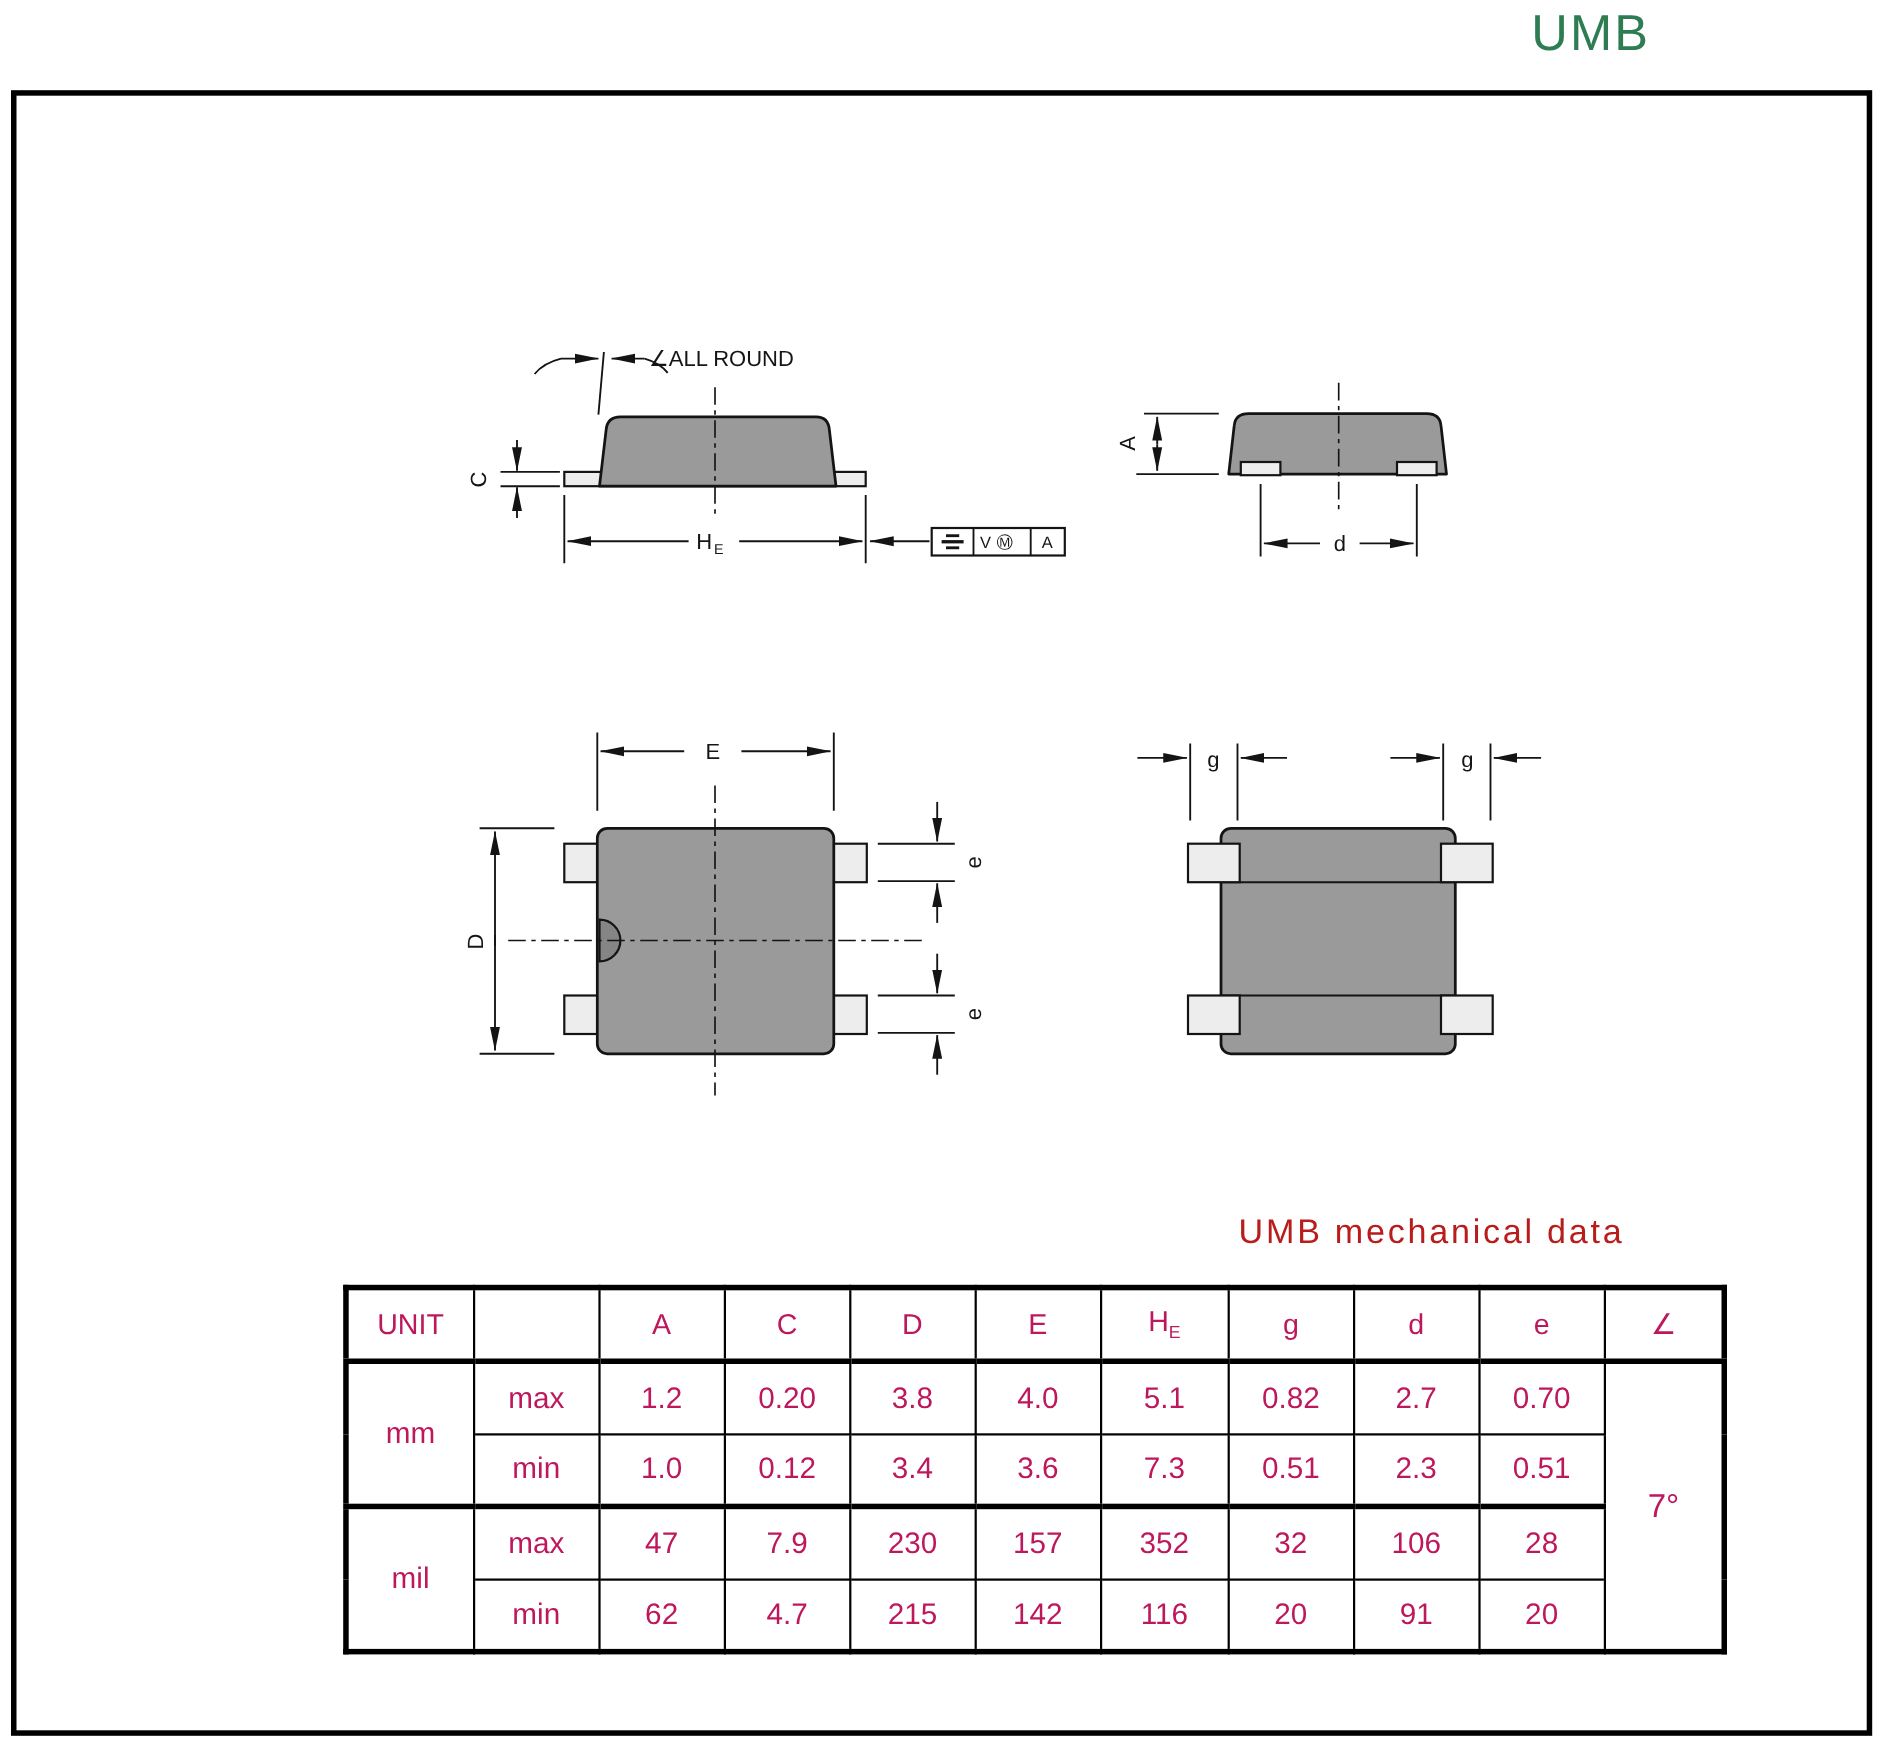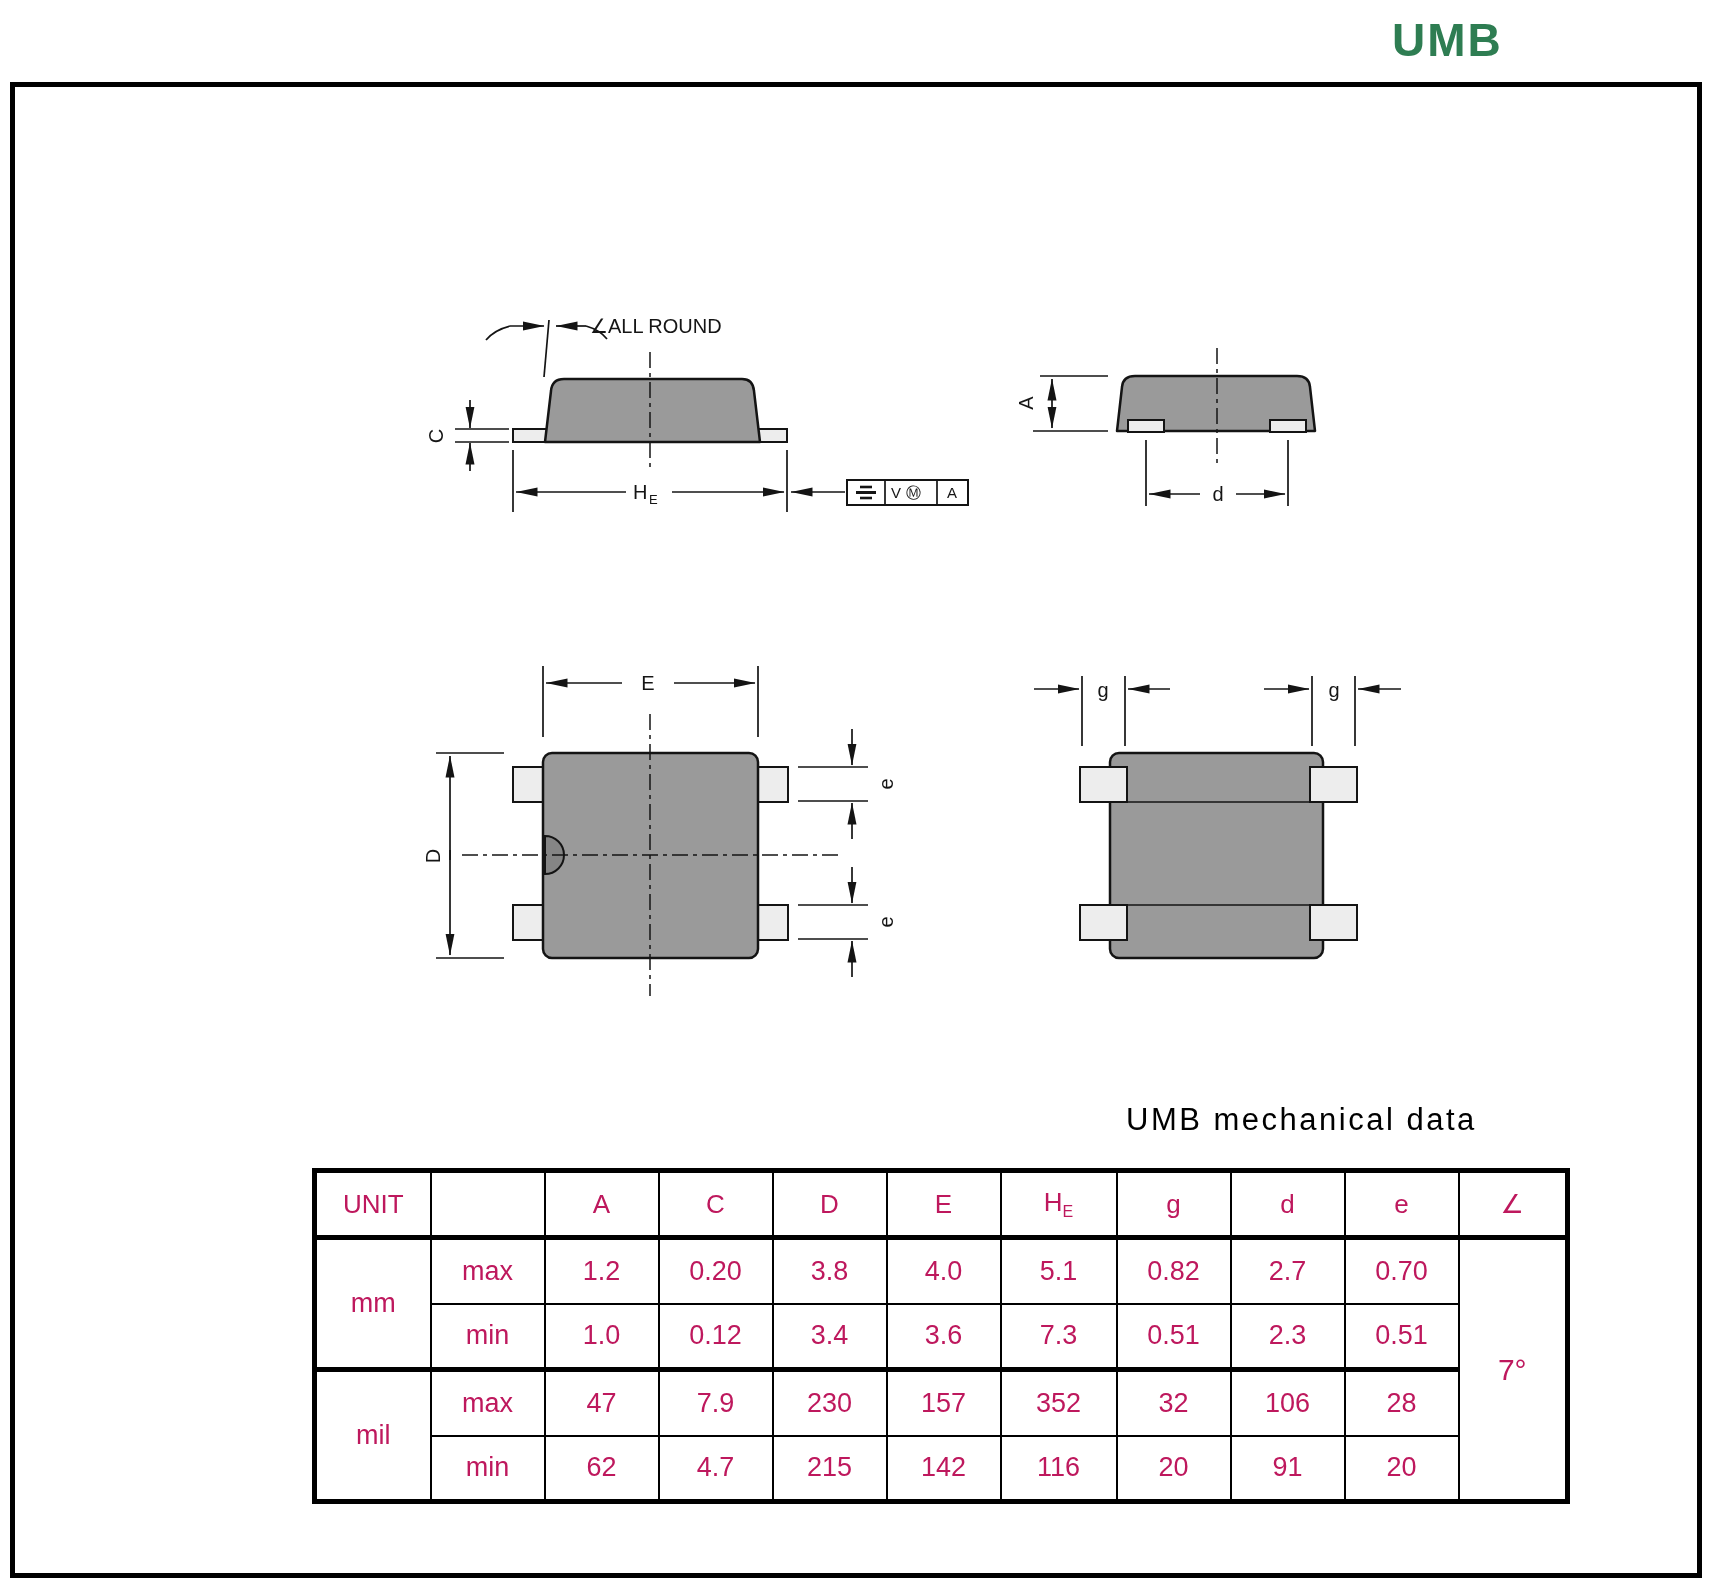--- a/index.html
+++ b/index.html
@@ -1,38 +1,38 @@
 <!DOCTYPE html>
 <html><head>
 <meta charset="utf-8">
 <style>
   html,body{margin:0;padding:0;background:#ffffff;}
   body{width:1720px;height:1596px;position:relative;overflow:hidden;
        font-family:"Liberation Sans",sans-serif;color:#141414;}
 
-  .brand{position:absolute;left:1392px;top:13px;font-size:46px;letter-spacing:2px;
-         color:#2e7d52;font-weight:700;}
+  .brand{position:absolute;left:1392px;top:2px;font-size:46px;letter-spacing:2px;
+         color:#2e7d52;font-weight:400;}
 
   .sheet-frame{position:absolute;left:10px;top:82px;width:1692px;height:1496px;
                border:5px solid #000;box-sizing:border-box;background:#fff;}
 
   svg{position:absolute;left:0;top:0;}
   svg text{font-family:"Liberation Sans",sans-serif;fill:#151515;}
   .ol{fill:#9a9a9a;stroke:#141414;stroke-width:2.5;stroke-linejoin:round;}
   .pad{fill:#ededed;stroke:#141414;stroke-width:2;}
   .thin{stroke:#141414;stroke-width:1.7;fill:none;}
   .dim{stroke:#141414;stroke-width:1.7;fill:none;}
   .cl{stroke:#141414;stroke-width:1.5;fill:none;stroke-dasharray:16 5 4 5;}
   .bar{stroke:#141414;fill:none;}
   .lbl{font-size:20px;}
   .sublbl{font-size:13px;}
   .ftxt{font-size:15px;}
 
   .tbl-title{position:absolute;left:1126px;top:1102px;font-size:31px;
-             letter-spacing:2.5px;color:#000000;}
+             letter-spacing:2.5px;color:#b91c1c;}
 
   table.mech{position:absolute;left:312px;top:1168px;width:1253px;height:330px;
              border-collapse:collapse;border:5px solid #000;table-layout:fixed;
              background:#fff;}
   table.mech th,table.mech td{border:2px solid #000;text-align:center;
              vertical-align:middle;font-weight:400;font-size:27px;color:#be185d;
              padding:0;}
   table.mech tr.hdr th{border-bottom:5px solid #000;height:62px;font-size:26px;}
   table.mech tr{height:66px;}
   table.mech tr.mil-start td{border-top:5px solid #000;}

